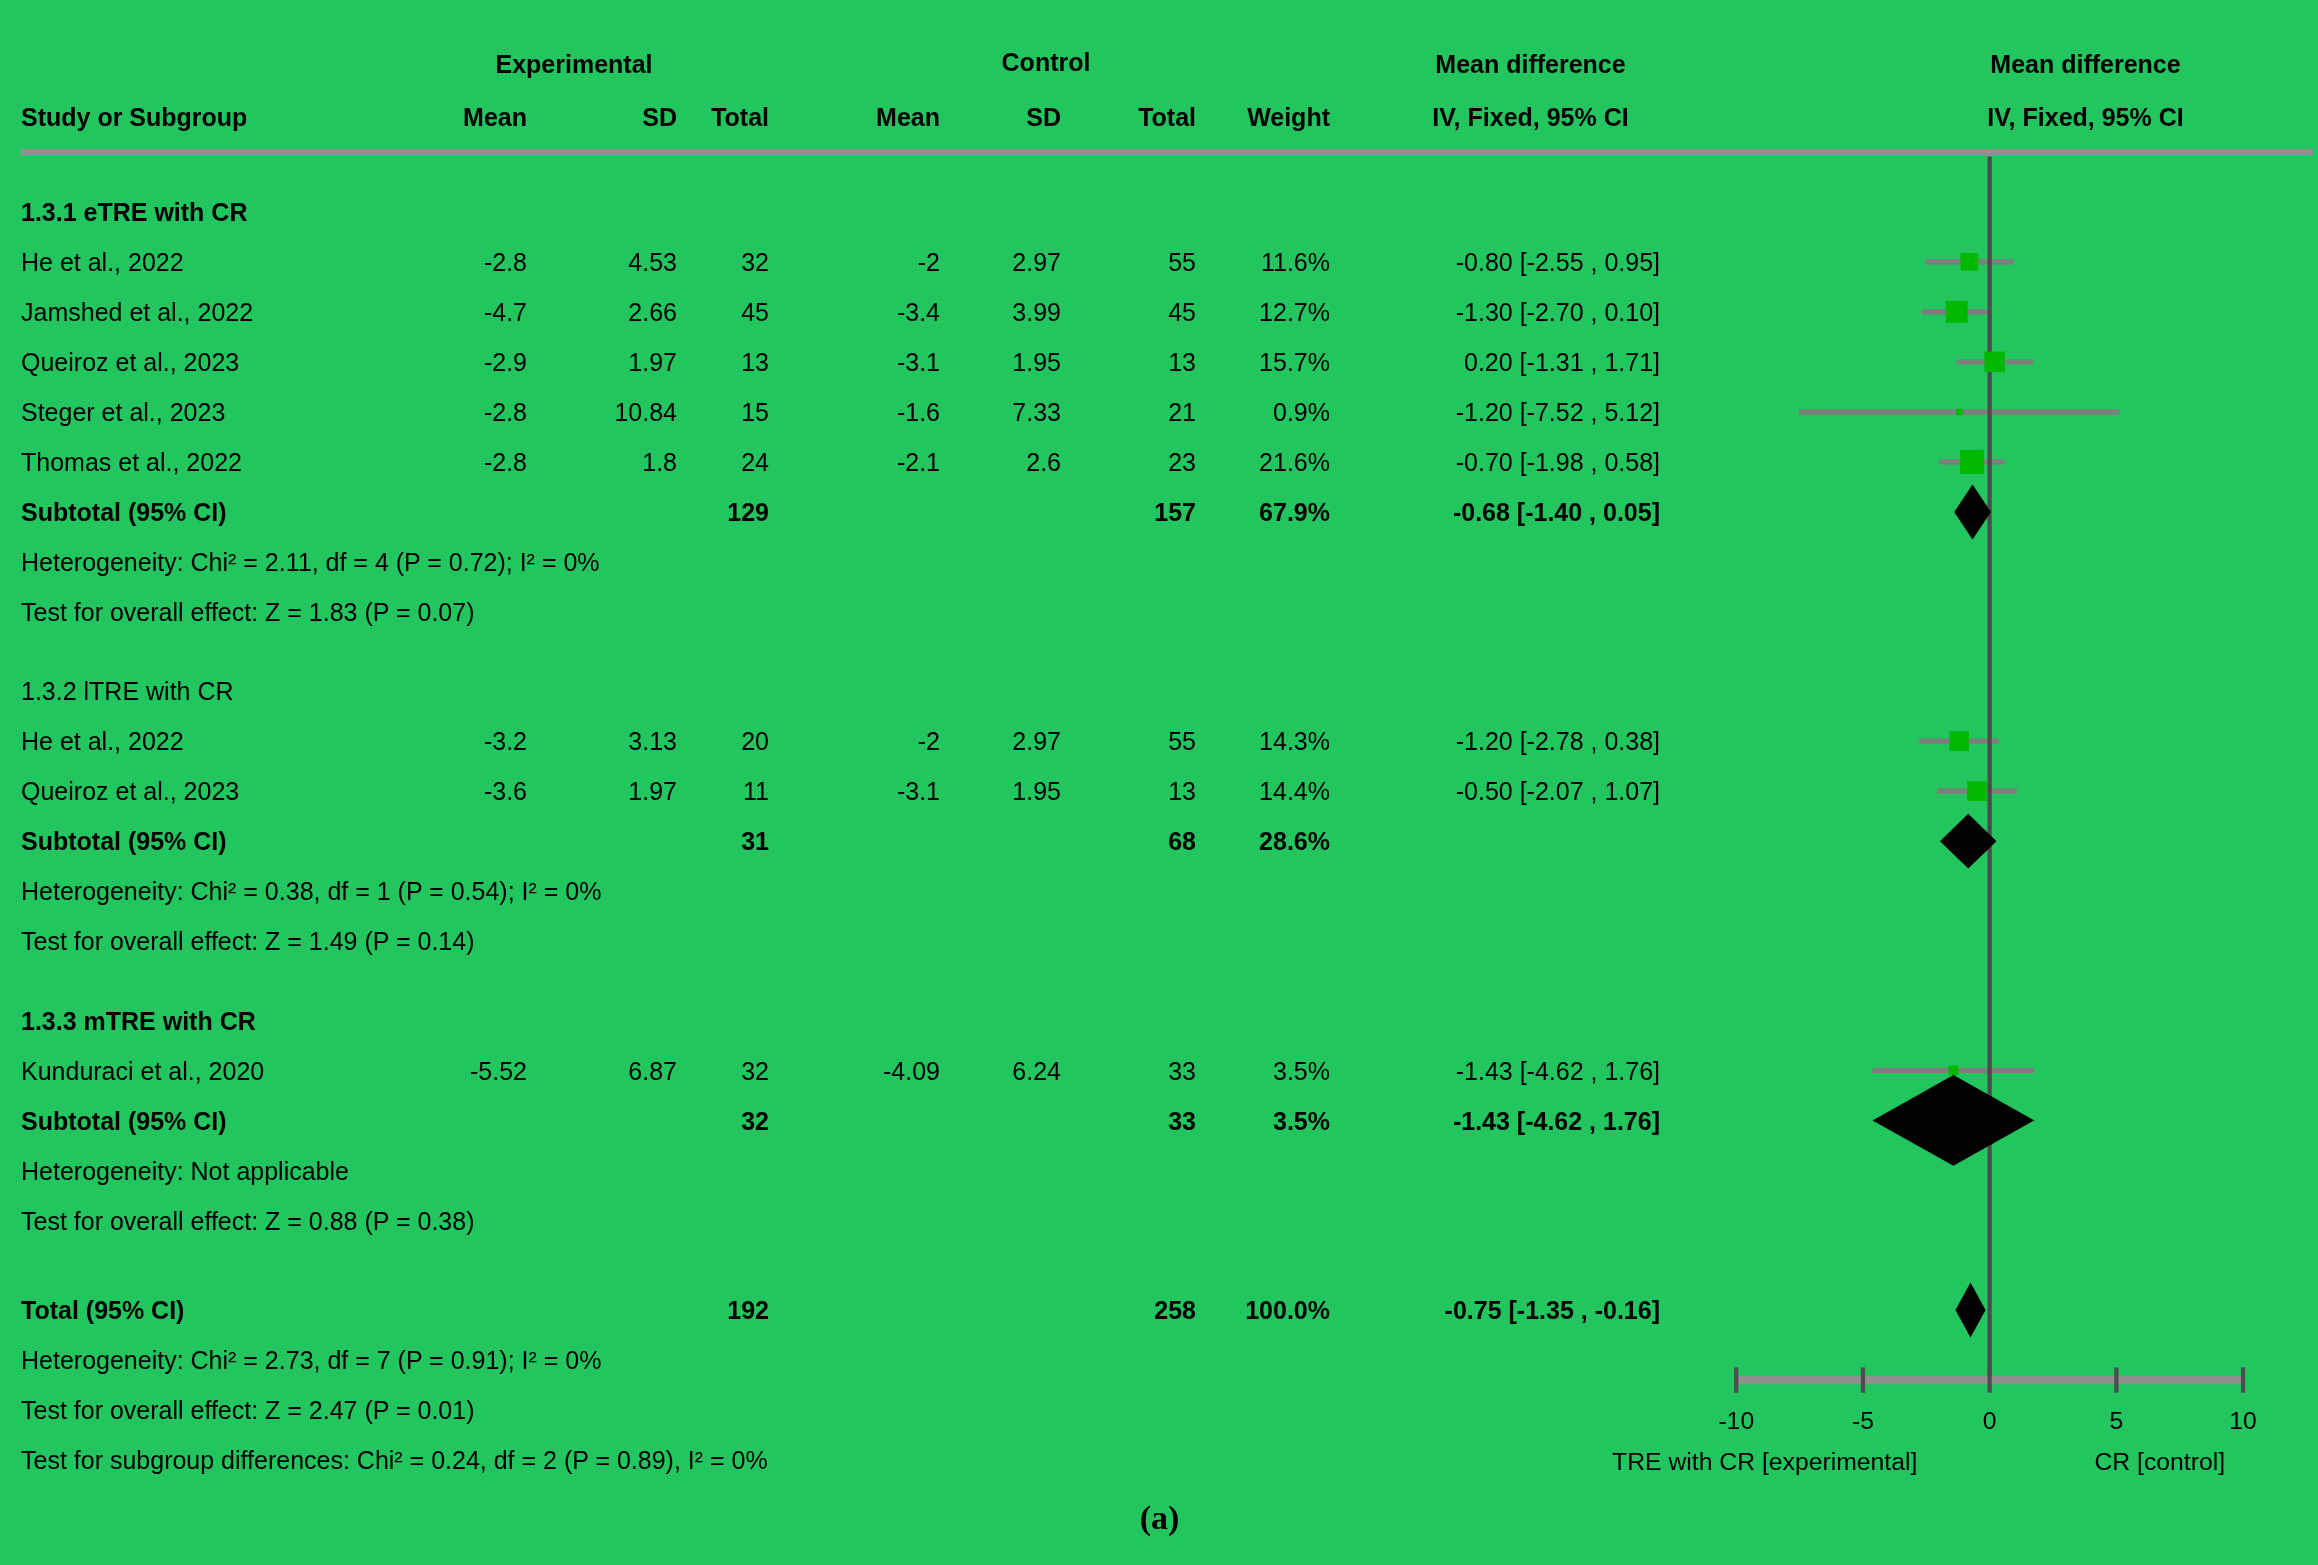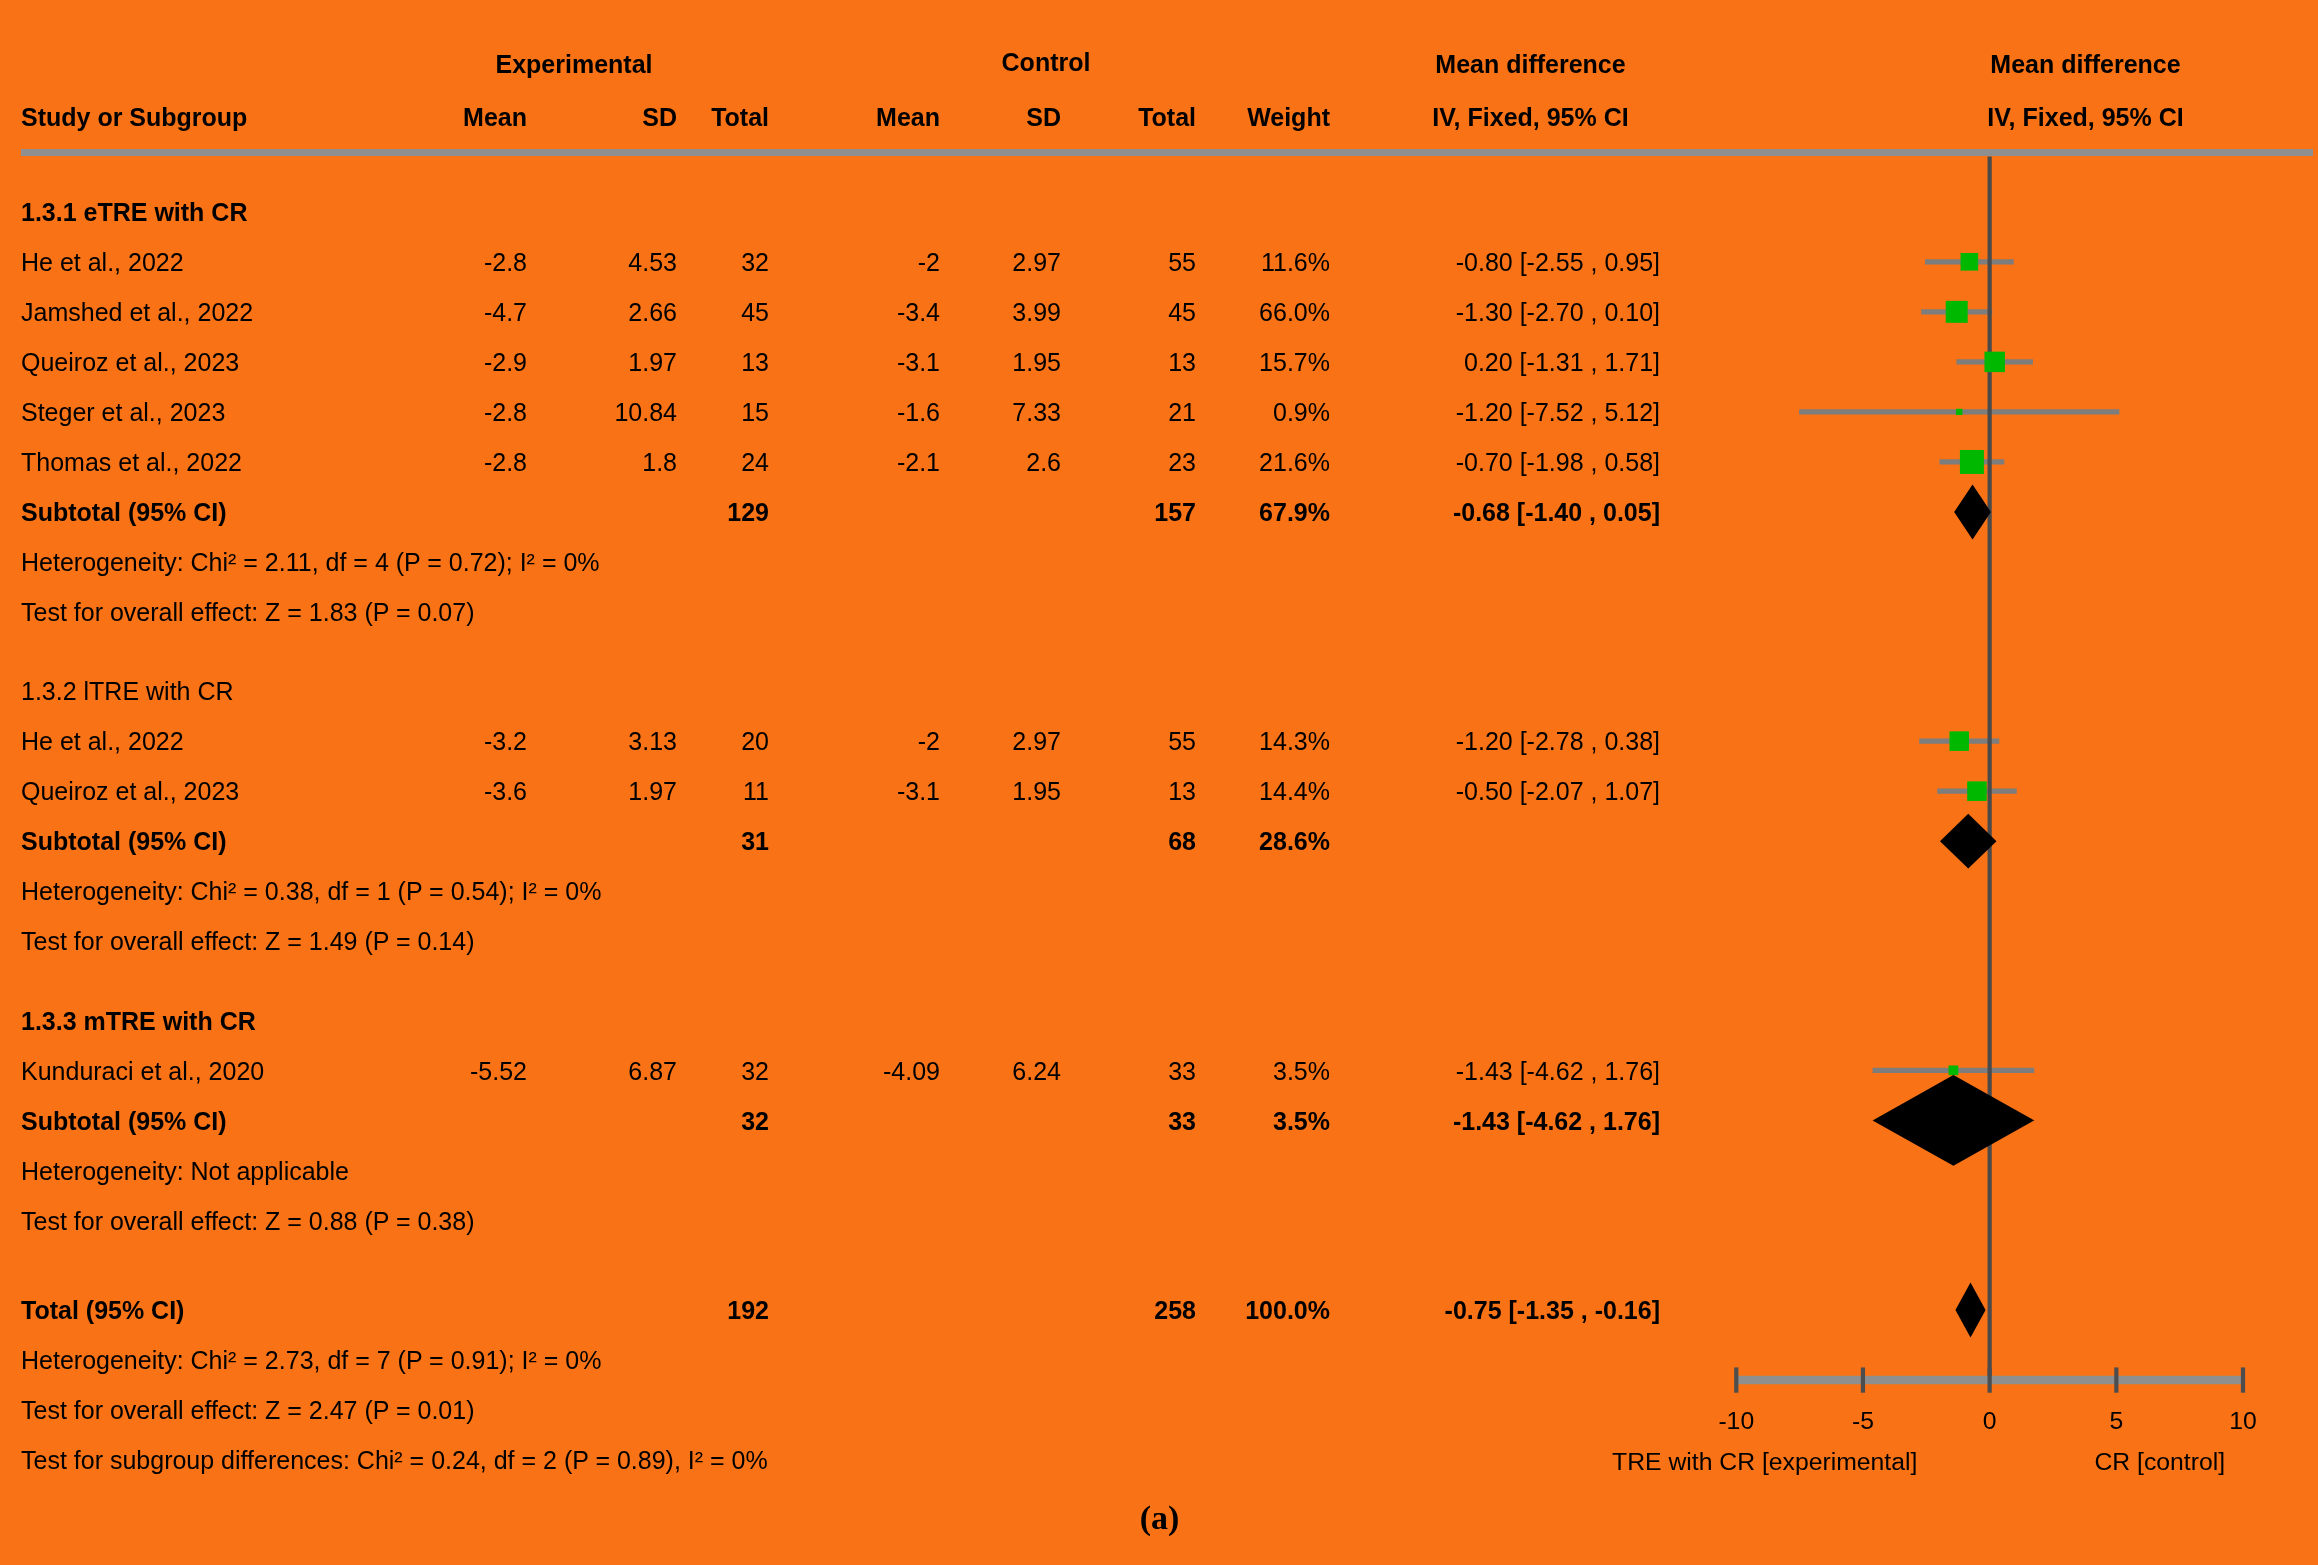--- a/index.html
+++ b/index.html
@@ -1,17 +1,17 @@
 <!DOCTYPE html>
 <html style="font-size:8.4px"><head>
 <meta charset="utf-8">
 <style>
   html,body { margin:0; padding:0; background:#ffffff; }
   #figure {
-    position:relative; width:2319px; height:1566px; background:#f97316;
+    position:relative; width:2319px; height:1566px; background:#22c55e;
     font-family:"Liberation Sans", sans-serif; font-size:25px; color:#000;
     overflow:hidden;
   }
   .abs { position:absolute; white-space:nowrap; }
   .b { font-weight:700; }
   .ctr { text-align:center; }
   .rt { text-align:right; }
   .row { position:absolute; left:0; width:2319px; height:50px; }
   .row span { position:absolute; top:0; line-height:50px; white-space:nowrap; }
   #toprule { position:absolute; left:21px; width:2292px; top:149px; height:7.4px; background:#8f8f8f; }
@@ -58,21 +58,21 @@
         <span style="left: 1333px; width: 327px; text-align: right;">-0.80 [-2.55 , 0.95]</span>
       </div>
       <div class="row" style="top: 287px;">
         <span style="left: 21px;">Jamshed et al., 2022</span>
         <span style="left: 369px; width: 158px; text-align: right;">-4.7</span>
         <span style="left: 519px; width: 158px; text-align: right;">2.66</span>
         <span style="left: 611px; width: 158px; text-align: right;">45</span>
         <span style="left: 782px; width: 158px; text-align: right;">-3.4</span>
         <span style="left: 903px; width: 158px; text-align: right;">3.99</span>
         <span style="left: 1038px; width: 158px; text-align: right;">45</span>
-        <span style="left: 1172px; width: 158px; text-align: right;">66.0%</span>
+        <span style="left: 1172px; width: 158px; text-align: right;">12.7%</span>
         <span style="left: 1333px; width: 327px; text-align: right;">-1.30 [-2.70 , 0.10]</span>
       </div>
       <div class="row" style="top: 337px;">
         <span style="left: 21px;">Queiroz et al., 2023</span>
         <span style="left: 369px; width: 158px; text-align: right;">-2.9</span>
         <span style="left: 519px; width: 158px; text-align: right;">1.97</span>
         <span style="left: 611px; width: 158px; text-align: right;">13</span>
         <span style="left: 782px; width: 158px; text-align: right;">-3.1</span>
         <span style="left: 903px; width: 158px; text-align: right;">1.95</span>
         <span style="left: 1038px; width: 158px; text-align: right;">13</span>

